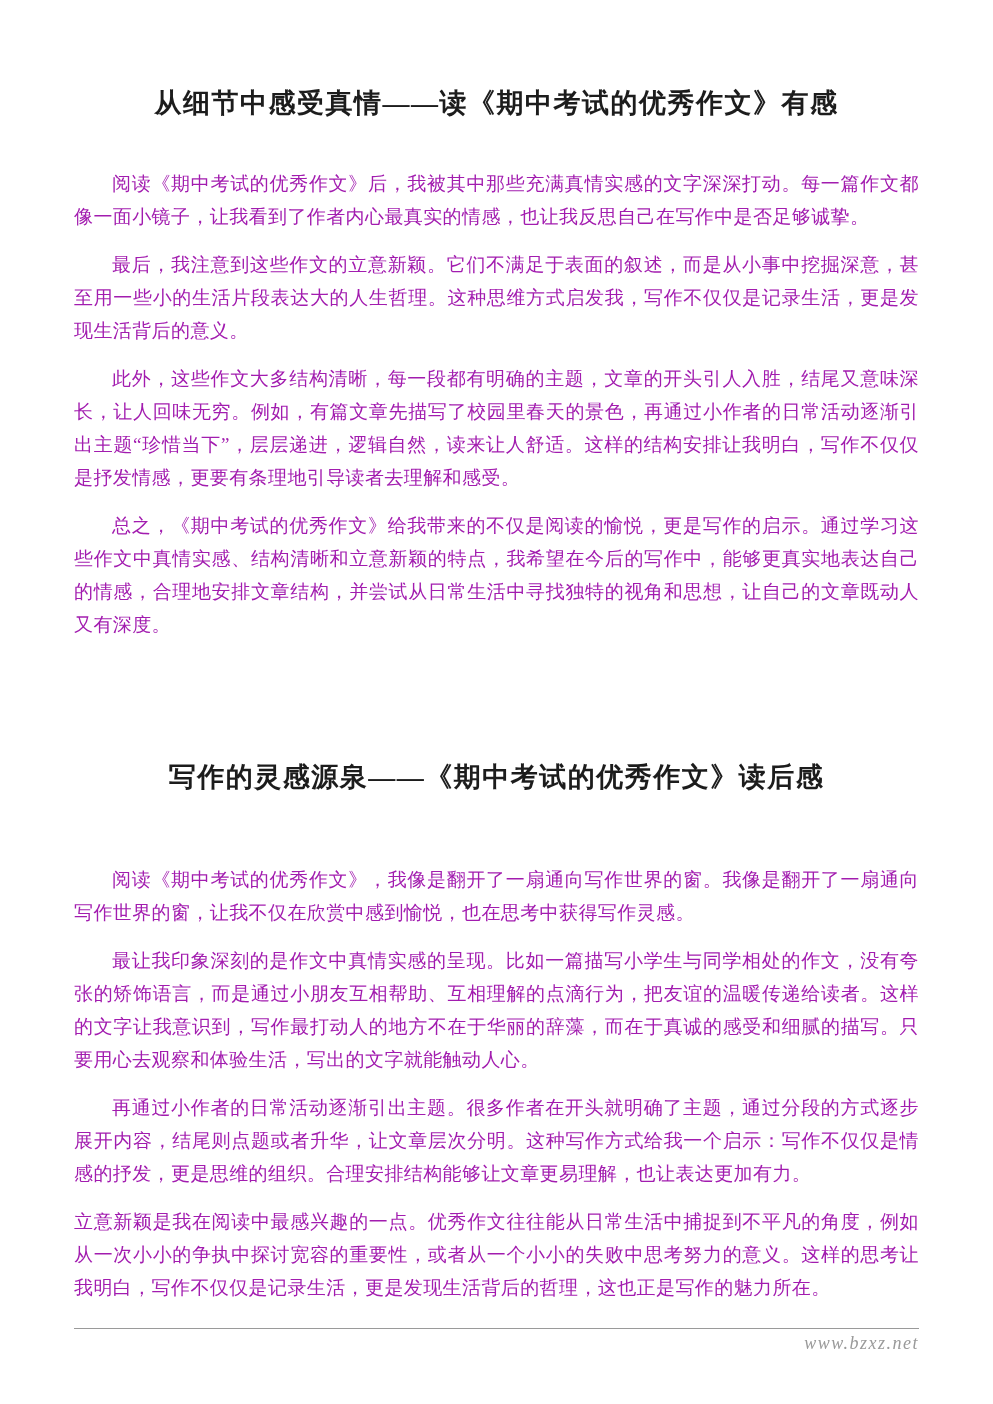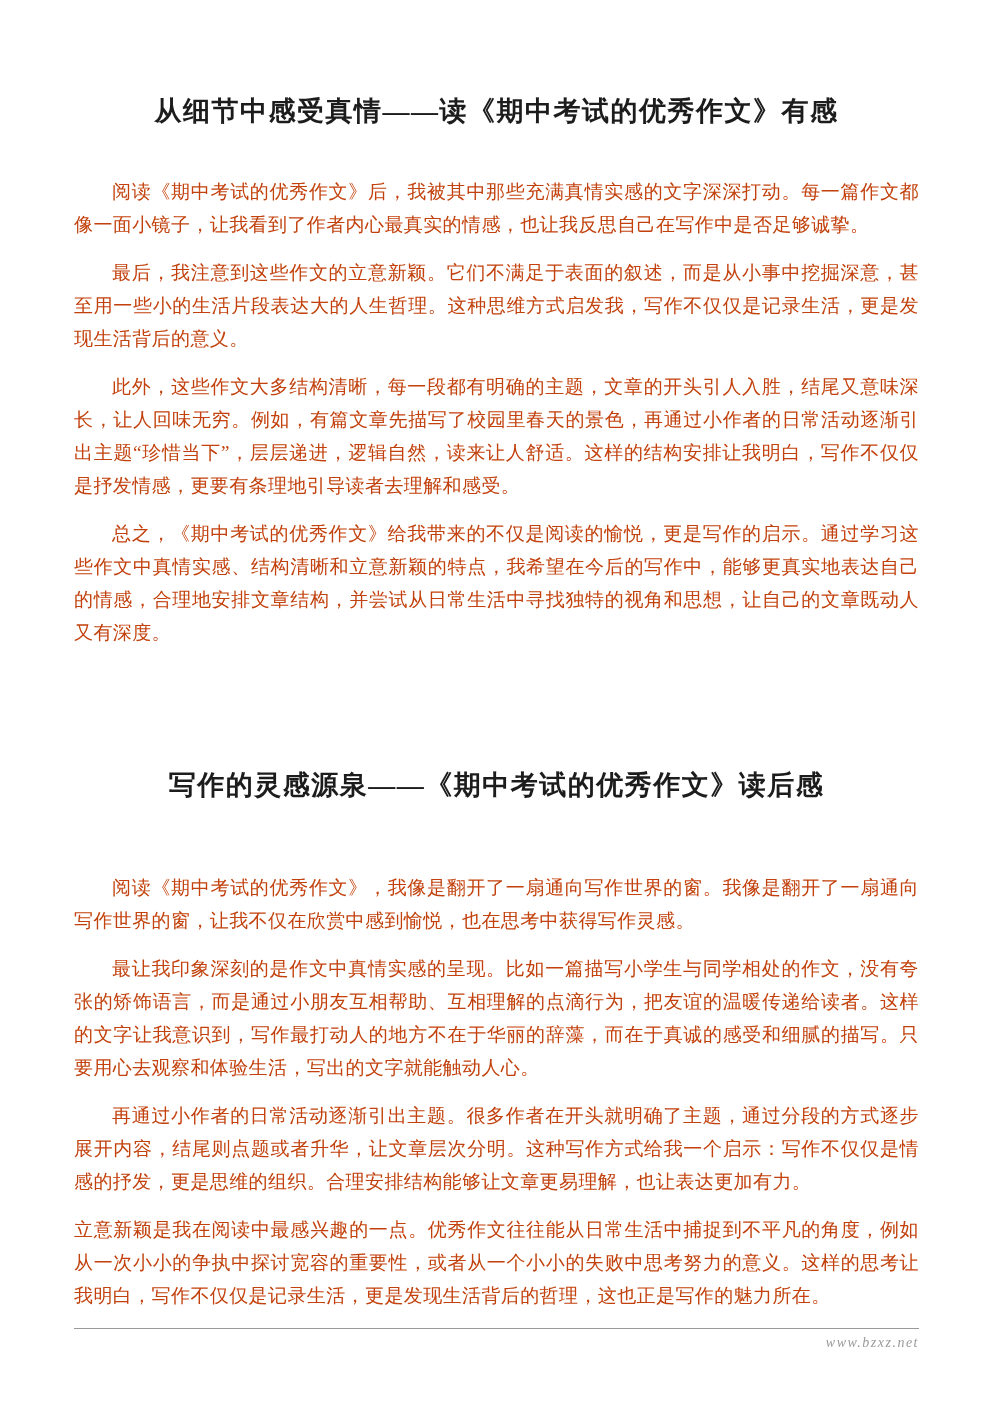--- a/index.html
+++ b/index.html
@@ -6,21 +6,21 @@
   html, body {
     width: 993px;
     height: 1404px;
     background: #ffffff;
     font-family: "Liberation Serif", "DejaVu Serif", serif;
   }
   .page {
     position: relative;
     width: 993px;
     height: 1404px;
-    padding: 8px 74px;
+    padding: 0 74px;
     overflow: hidden;
   }
   .essay-title {
     text-align: center;
     font-size: 27px;
     font-weight: bold;
     color: #1c1c1c;
     letter-spacing: 1.5px;
     line-height: 1.3;
   }
@@ -28,42 +28,42 @@
     padding-top: 86px;
     margin-bottom: 46px;
   }
   .essay-2 .essay-title {
     padding-top: 104px;
     margin-bottom: 68px;
   }
   .para {
     font-size: 19px;
     line-height: 33px;
-    color: #c2410c;
+    color: #a21caf;
     text-align: justify;
     text-indent: 2em;
     letter-spacing: 0.4px;
     margin-bottom: 15px;
     word-break: break-all;
   }
   .para.no-indent {
     text-indent: 0;
   }
   .footer {
     position: absolute;
     left: 74px;
     right: 74px;
     top: 1328px;
     border-top: 1px solid #9a9a9a;
     text-align: right;
     padding-top: 4px;
   }
   .footer-site {
     font-style: italic;
-    font-size: 14px;
+    font-size: 18px;
     color: #9a9a9a;
     letter-spacing: 1.5px;
     font-family: "Liberation Serif", "DejaVu Serif", serif;
   }
 </style>
 </head>
 <body>
 
 <div class="page">
 

